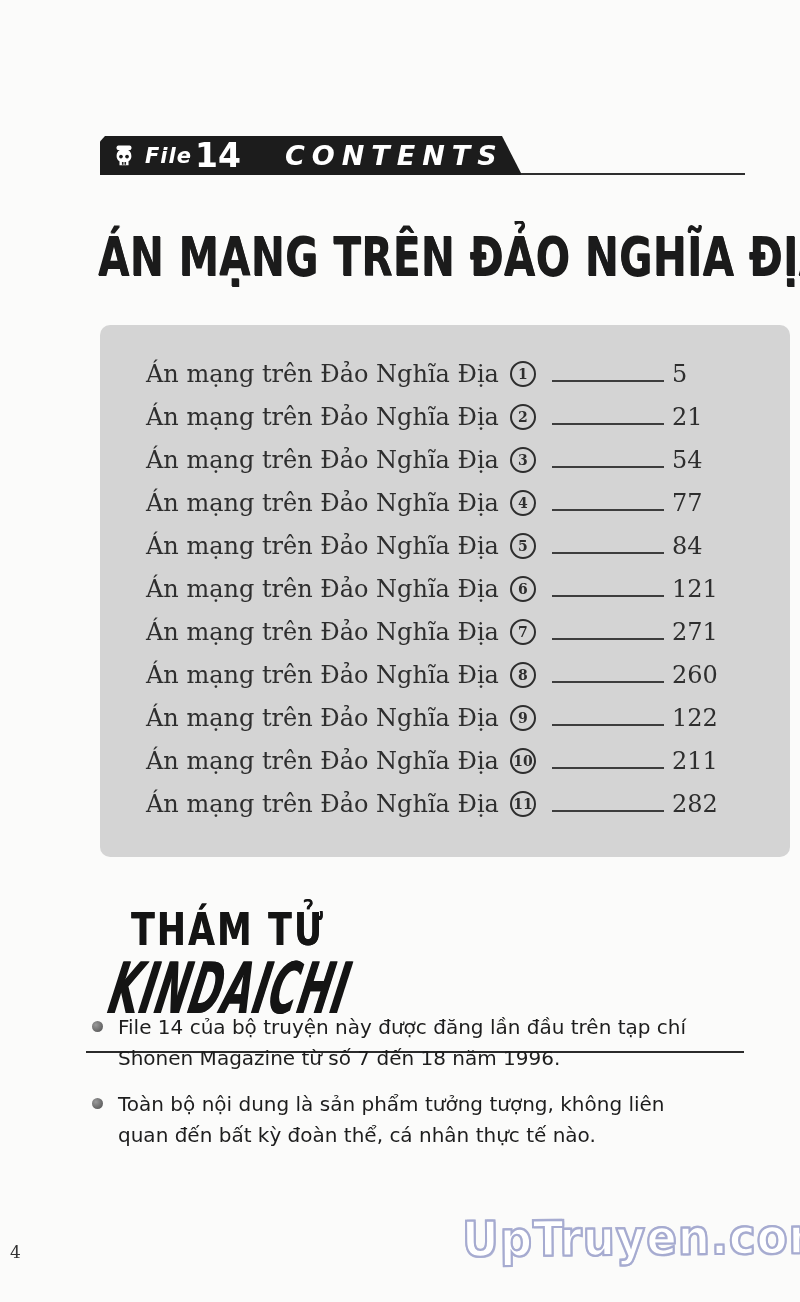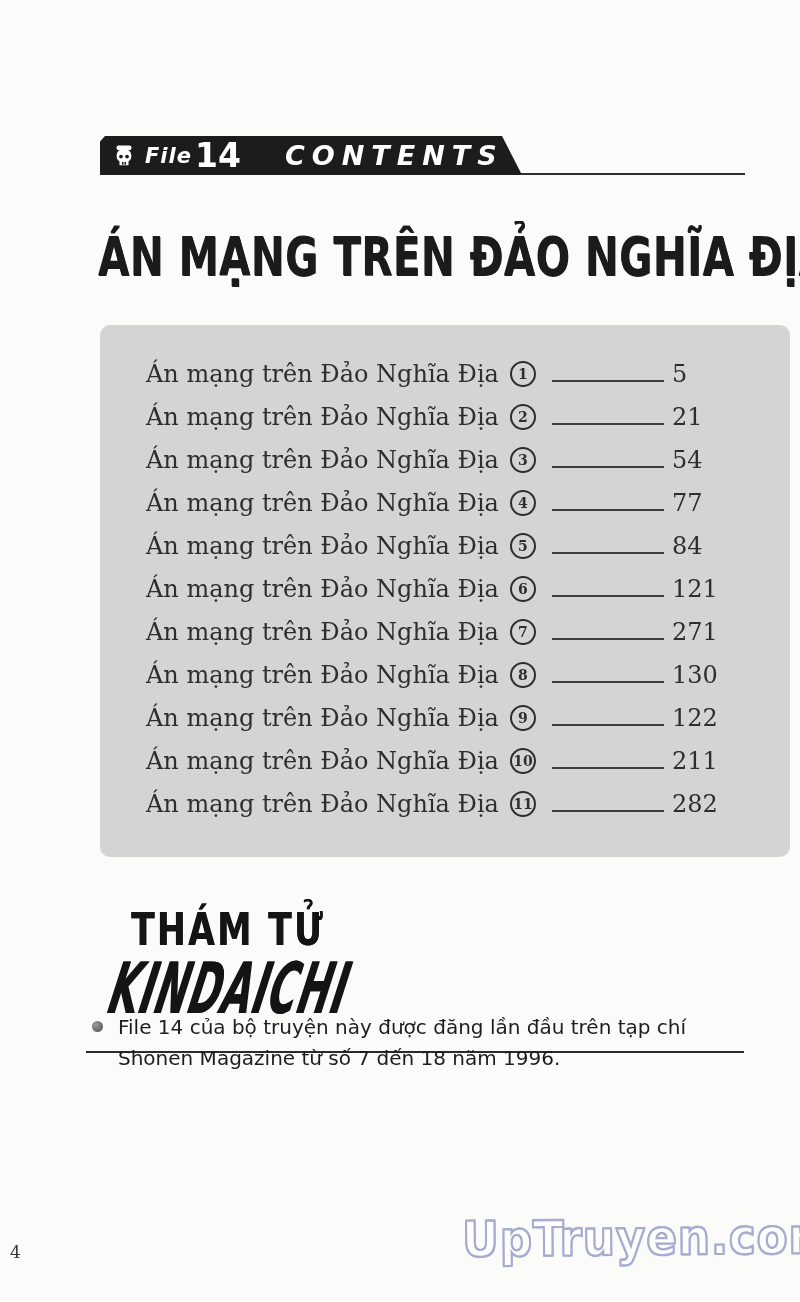--- a/index.html
+++ b/index.html
@@ -178,21 +178,21 @@
     <div class="toc-row">
       <span class="toc-label">Án mạng trên Đảo Nghĩa Địa</span>
       <span class="badge">7</span>
       <span class="leader"></span>
       <span class="toc-page">271</span>
     </div>
     <div class="toc-row">
       <span class="toc-label">Án mạng trên Đảo Nghĩa Địa</span>
       <span class="badge">8</span>
       <span class="leader"></span>
-      <span class="toc-page">130</span>
+      <span class="toc-page">260</span>
     </div>
     <div class="toc-row">
       <span class="toc-label">Án mạng trên Đảo Nghĩa Địa</span>
       <span class="badge">9</span>
       <span class="leader"></span>
       <span class="toc-page">122</span>
     </div>
     <div class="toc-row">
       <span class="toc-label">Án mạng trên Đảo Nghĩa Địa</span>
       <span class="badge">10</span>
@@ -209,18 +209,22 @@
 
   <div class="logo-top">THÁM TỬ</div>
   <div class="logo-bottom">KINDAICHI</div>
 
   <div class="divider"></div>
   <div class="notes">
     <div class="note">
       <span class="bullet"></span>
       <span class="note-text">File 14 của bộ truyện này được đăng lần đầu trên tạp chí Shonen Magazine từ số 7 đến 18 năm 1996.</span>
     </div>
+    <div class="note">
+      <span class="bullet"></span>
+      <span class="note-text">Toàn bộ nội dung là sản phẩm tưởng tượng, không liên quan đến bất kỳ đoàn thể, cá nhân thực tế nào.</span>
+    </div>
   </div>
 
   <div class="page-number">4</div>
   <div class="watermark">UpTruyen.com</div>
 
 </div>
 
 </body></html>

